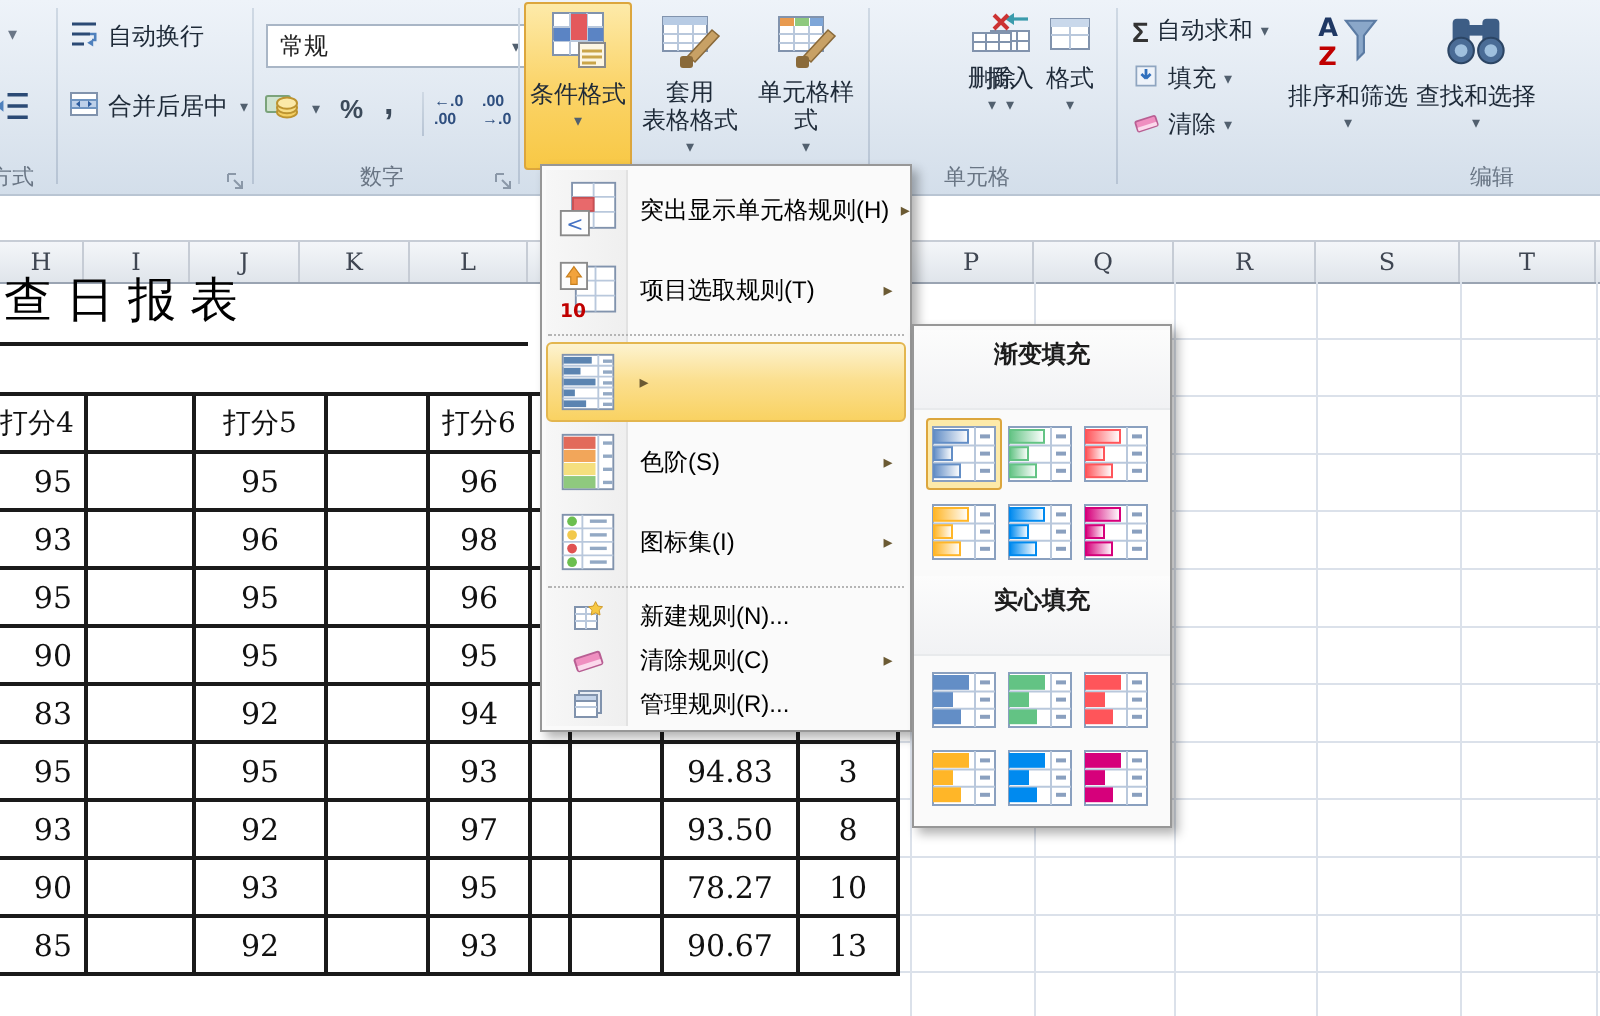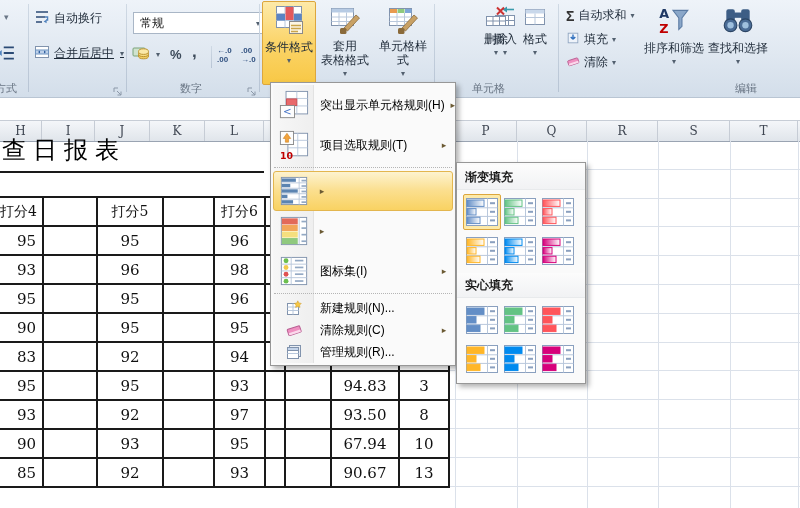--- a/index.html
+++ b/index.html
@@ -56,22 +56,22 @@
   .menu-item.highlighted{background:linear-gradient(#fdf3d0,#fbdf8f 48%,#f9d262);border-color:#e3b64f;}
   .mi-icon{width:40px;flex:none;display:flex;align-items:center;justify-content:center;}
   .menu-item.big .mi-icon svg{width:30px;height:30px;}
   .menu-item.small .mi-icon svg{width:16px;height:16px;}
   .mi-label{flex:1;padding-left:6px;white-space:nowrap;}
   .mi-arrow{width:16px;flex:none;font-size:9px;color:#6b5a33;text-align:center;}
   .menu-sep{height:1px;border-top:1px dotted #b5b5b5;margin:2px 1px;position:relative;}
   
   #db-submenu{position:absolute;left:456px;top:162px;width:130px;background:#fafafa;border:1px solid #979797;
               box-shadow:3px 3px 5px rgba(0,0,0,.3);padding:2px 0;z-index:21;box-sizing:border-box;}
-  .sub-header{font-size:12px;font-weight:bold;color:#1c1c1c;padding:4px 8px 3px;
-              background:linear-gradient(#fcfcfc,#f1f2f4);border-bottom:1px solid #e8eaec;}
+  .sub-header{font-size:12px;font-weight:bold;color:#1c1c1c;padding:4px 8px 18px;
+              background:linear-gradient(#fcfcfc,#f1f2f4);border-bottom:1px solid #e8eaec;text-align:center;}
   .tile-grid{display:grid;grid-template-columns:repeat(3,38px);row-gap:3px;padding:4px 0 4px 6px;}
   .tile{width:36px;height:34px;display:flex;align-items:center;justify-content:center;
         border:1px solid transparent;border-radius:2px;cursor:default;}
   .tile.selected{background:#fdeaa9;border-color:#dca63d;}
   .more-rules{display:flex;align-items:center;height:24px;font-size:12px;color:#000;padding-left:40px;
               border-top:1px solid #e0e0e0;margin-top:2px;cursor:default;}
 </style>
 </head>
 <body>
 
@@ -88,21 +88,21 @@
     <div class="rdiv" style="left:28px;"></div>
 
     <div class="rbtn" style="left:34px;top:9px;">
       <span><svg width="16" height="16" viewBox="0 0 16 16">
             <path d="M2 3 h12 M2 8 h9 M2 13 h6" stroke="#2b4a75" stroke-width="1.6" fill="none"></path>
             <path d="M11 8 h2.6 v3 h-1.6" fill="none" stroke="#4f81bd" stroke-width="1.3"></path>
             <path d="M9.6 12.4 l3-1.8 v3.6 z" fill="#4f81bd"></path>
           </svg></span>
       <span>自动换行</span>
     </div>
-    <div class="rbtn" style="left:34px;top:44px;text-decoration:underline;">
+    <div class="rbtn" style="left:34px;top:44px;">
       <span><svg width="16" height="16" viewBox="0 0 16 16">
             <rect x="1.5" y="2.5" width="13" height="11" fill="#fff" stroke="#8193ad"></rect>
             <rect x="1.5" y="6" width="13" height="4" fill="#bdd0e9" stroke="#6f94c0"></rect>
             <path d="M4 8 l2-1.6 v3.2 z" fill="#2e5d9e"></path>
             <path d="M12 8 l-2-1.6 v3.2 z" fill="#2e5d9e"></path>
           </svg></span>
       <span>合并后居中</span>
       <span class="dd">▾</span>
     </div>
     <div class="grplabel" style="left:-27px;">对齐方式</div>
@@ -413,21 +413,21 @@
           <td>8</td>
         </tr>
         <tr class="drow">
           <td class="cR">90</td>
           <td></td>
           <td>93</td>
           <td></td>
           <td>95</td>
           <td></td>
           <td></td>
-          <td>67.94</td>
+          <td>78.27</td>
           <td>10</td>
         </tr>
         <tr class="drow">
           <td class="cR">85</td>
           <td></td>
           <td>92</td>
           <td></td>
           <td>93</td>
           <td></td>
           <td></td>
@@ -501,20 +501,21 @@
               <rect x="3" y="9.5" width="17" height="6.5" fill="#f2a65a"></rect>
               <rect x="3" y="16.5" width="17" height="6.5" fill="#f5df7e"></rect>
               <rect x="3" y="23.5" width="17" height="6.5" fill="#8fc97e"></rect>
               <line x1="21.5" y1="1.5" x2="21.5" y2="30.5" stroke="#b9c8dc"></line>
               <rect x="24" y="5" width="5" height="1.8" fill="#93a9c4"></rect>
               <rect x="24" y="12" width="5" height="1.8" fill="#93a9c4"></rect>
               <rect x="24" y="19" width="5" height="1.8" fill="#93a9c4"></rect>
               <rect x="24" y="26" width="5" height="1.8" fill="#93a9c4"></rect>
             </svg>
           </span>
+          <span class="mi-label">色阶(S)</span>
           <span class="mi-arrow">▸</span>
         </div>
         <div class="menu-item big">
           <span class="mi-icon">
             <svg viewBox="0 0 32 32">
               <rect x="2.5" y="1.5" width="27" height="29" fill="#fff" stroke="#8193ad"></rect>
               <line x1="2.5" y1="8.7" x2="29.5" y2="8.7" stroke="#b9c8dc"></line>
               <line x1="2.5" y1="15.9" x2="29.5" y2="15.9" stroke="#b9c8dc"></line>
               <line x1="2.5" y1="23.1" x2="29.5" y2="23.1" stroke="#b9c8dc"></line>
               <line x1="13" y1="1.5" x2="13" y2="30.5" stroke="#b9c8dc"></line>

